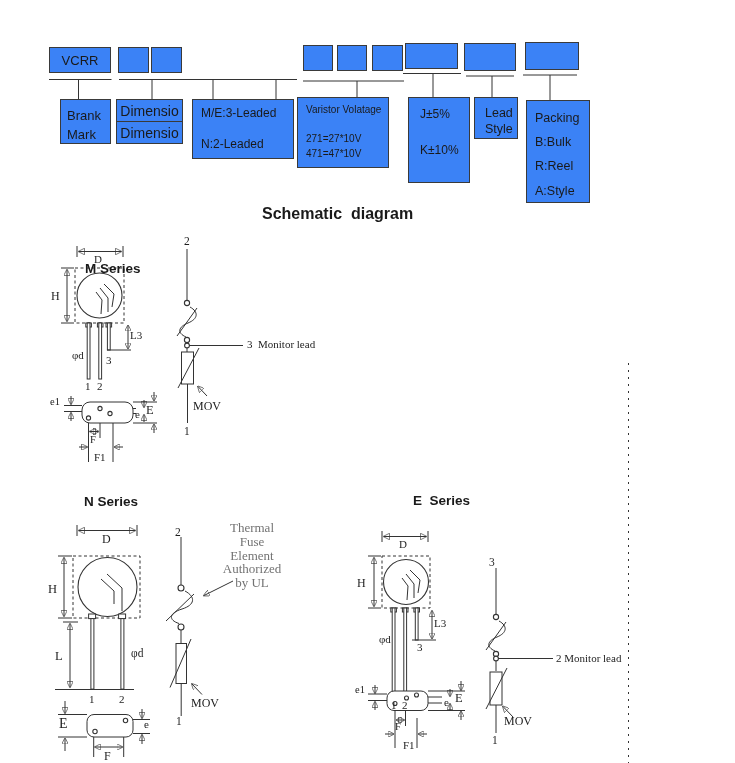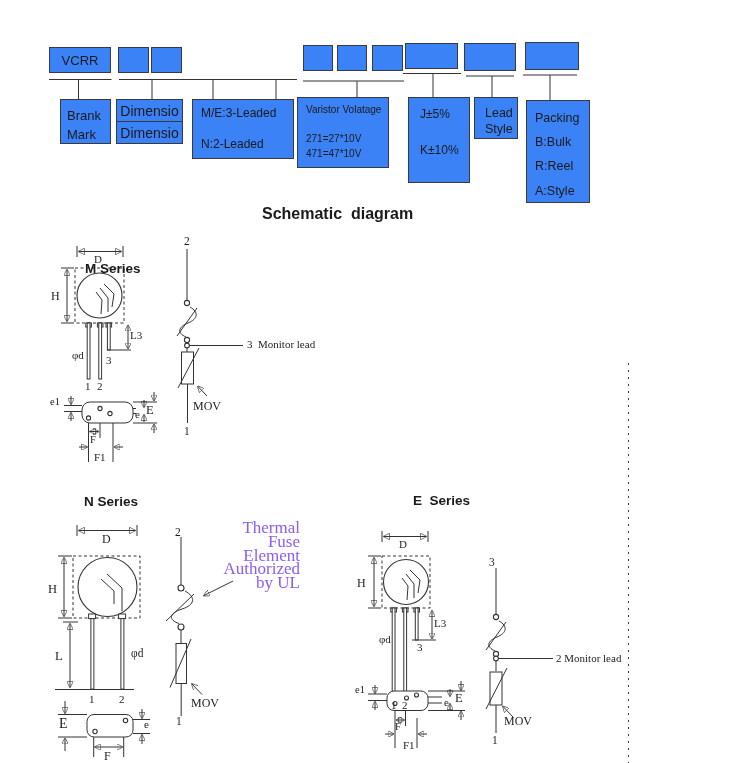--- a/index.html
+++ b/index.html
@@ -9,22 +9,22 @@
   .art line,.art path,.art polyline{stroke:#333;stroke-width:1;fill:none;}
   .art rect{stroke:#333;stroke-width:1;fill:#fff;}
   .art circle{stroke:#333;stroke-width:1.1;fill:#fff;}
   .bx{position:absolute;border:1.4px solid #3a3a3a;background:#3b82f6;box-sizing:border-box;}
   .ctr{display:flex;align-items:center;justify-content:center;}
   .sans-lb{position:absolute;white-space:pre;line-height:1.15;}
   .lb{position:absolute;font-family:"Liberation Serif",serif;color:#1d1d1d;white-space:pre;line-height:1;}
   .bold{font-weight:bold;}
   .dimcell{height:21.5px;display:flex;align-items:center;justify-content:center;font-size:14px;}
   .dimcell.first{border-bottom:1.4px solid #3a3a3a;box-sizing:border-box;height:22px;}
-  .note{position:absolute;left:204px;top:521px;width:96px;text-align:right;
-        font-family:"Liberation Serif",serif;font-size:17px;line-height:13.8px;color:#8b5cf6;}
+  .note{position:absolute;left:204px;top:521px;width:96px;text-align:center;
+        font-family:"Liberation Serif",serif;font-size:13px;line-height:13.8px;color:#737373;}
 </style>
 </head>
 <body>
 
 <div class="page">
 
   <svg class="art" width="735" height="763" viewBox="0 0 735 763">
     <defs>
       <marker id="ah" viewBox="0 0 10 10" refX="8.5" refY="5" markerWidth="6.5" markerHeight="6.5" orient="auto-start-reverse">
         <path d="M0,0 L10,5 L0,10 z" fill="#333" stroke="none"></path>

